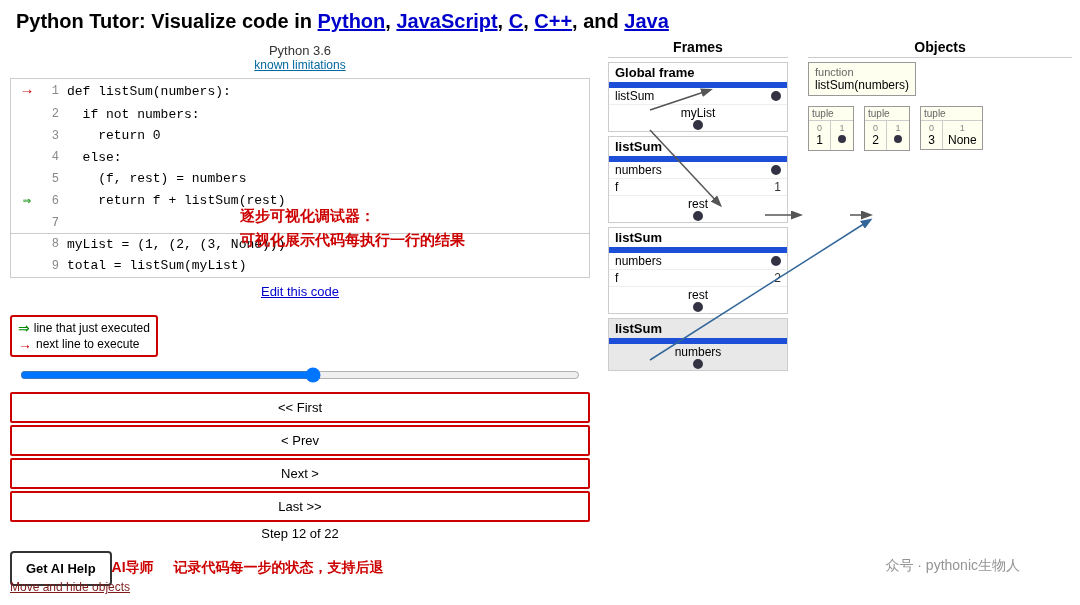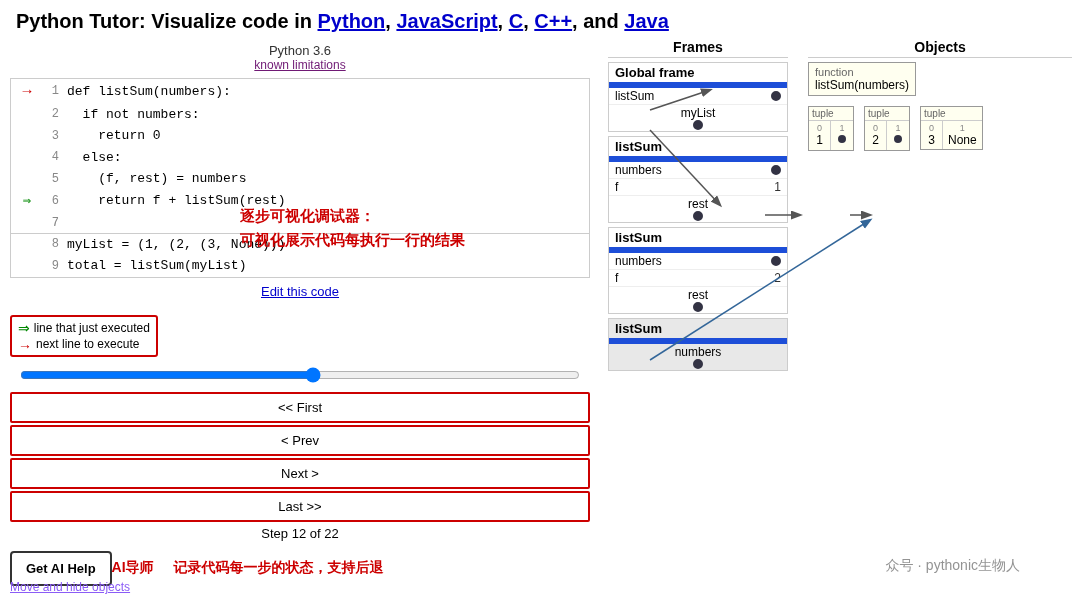--- a/index.html
+++ b/index.html
@@ -42,21 +42,21 @@
       text-align: center;
       font-size: 13px;
       color: #333;
       margin-top: 4px;
     }
     .known-limitations {
       text-align: center;
       font-size: 12px;
     }
     .known-limitations a {
-      color: #701a75;
+      color: #0369a1;
       text-decoration: underline;
     }
 
     .code-area {
       border: 1px solid #ccc;
       margin-top: 6px;
       background: #fff;
       font-family: 'Courier New', monospace;
       font-size: 13px;
       position: relative;
@@ -192,21 +192,21 @@
       font-size: 14px;
       color: #cc0000;
       font-weight: bold;
     }
 
     .move-hide-link {
       position: absolute;
       bottom: 6px;
       left: 10px;
       font-size: 12px;
-      color: #8b5cf6;
+      color: #7f1d1d;
       text-decoration: underline;
       cursor: pointer;
     }
 
     
     .right-panel {
       flex: 1;
       display: flex;
       flex-direction: row;
       padding: 0 8px;

